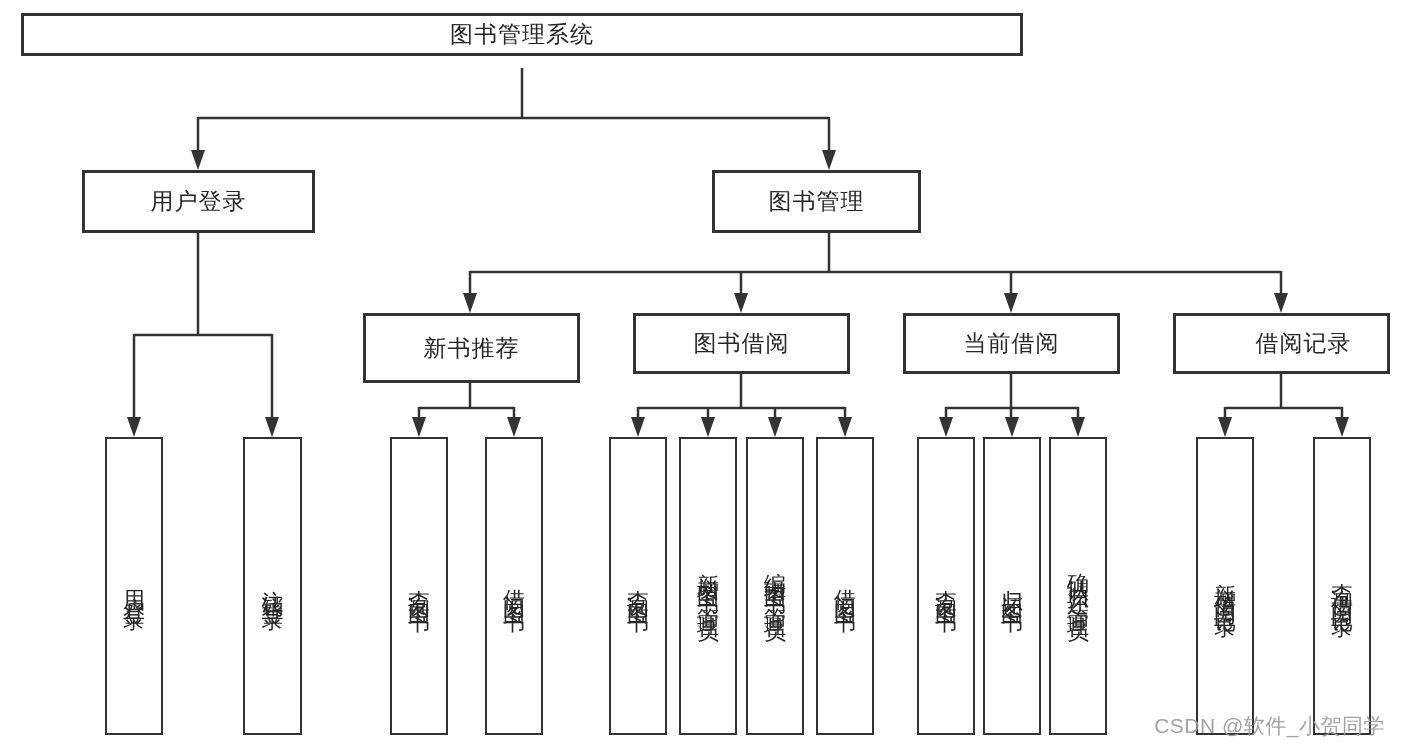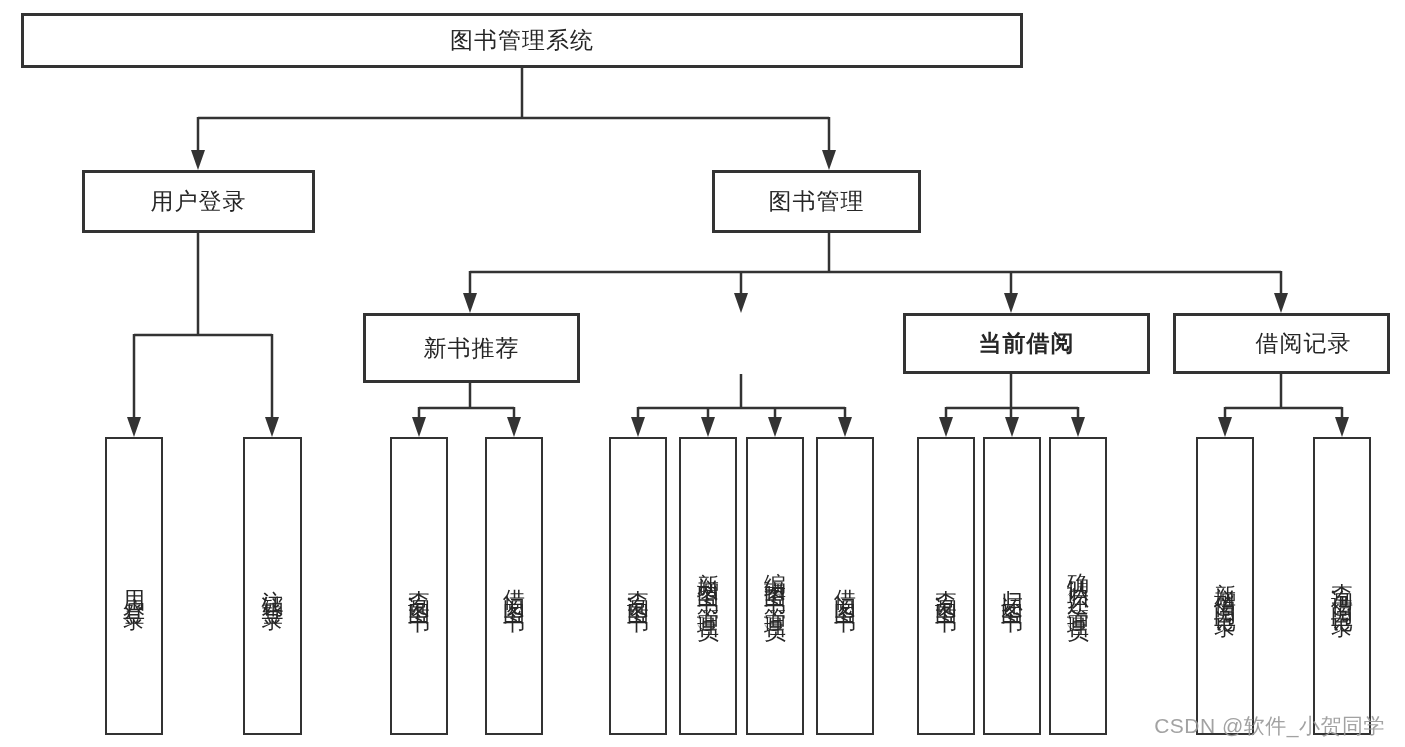--- a/index.html
+++ b/index.html
@@ -142,35 +142,38 @@
     <g>
       <line x1="1281" y1="374" x2="1281" y2="408"></line>
       <line x1="1225" y1="408" x2="1342" y2="408"></line>
       <line x1="1225" y1="407" x2="1225" y2="419"></line>
       <polygon points="1225,437 1218,417 1232,417"></polygon>
       <line x1="1342" y1="407" x2="1342" y2="419"></line>
       <polygon points="1342,437 1335,417 1349,417"></polygon>
     </g>
   </svg>
 
-  <div class="node hbox" style="left:21px; top:13px; width:1002px; height:55px;">
+  <div class="node hbox" style="left:21px; top:13px; width:1002px; height:43px;">
     <span class="lbl">图书管理系统</span>
   </div>
 
   <div class="node hbox" style="left:82px; top:170px; width:233px; height:63px;">
     <span class="lbl">用户登录</span>
   </div>
   <div class="node hbox" style="left:712px; top:170px; width:209px; height:63px;">
     <span class="lbl">图书管理</span>
   </div>
 
   <div class="node hbox" style="left:363px; top:313px; width:217px; height:70px;">
     <span class="lbl">新书推荐</span>
   </div>
-  <div class="node hbox" style="left:903px; top:313px; width:247px; height:61px;font-weight:bold;">
+  <div class="node hbox" style="left:633px; top:313px; width:217px; height:61px;">
+    <span class="lbl">图书借阅</span>
+  </div>
+  <div class="node hbox" style="left:903px; top:313px; width:217px; height:61px;">
     <span class="lbl">当前借阅</span>
   </div>
   <div class="node hbox" style="left:1173px; top:313px; width:217px; height:61px;padding-left:44px;">
     <span class="lbl">借阅记录</span>
   </div>
 
   <div class="node vbox" style="left:105px; top:437px; width:58px; height:298px;">
     <span class="lbl">用户登录</span>
   </div>
   <div class="node vbox" style="left:243px; top:437px; width:59px; height:298px;">

